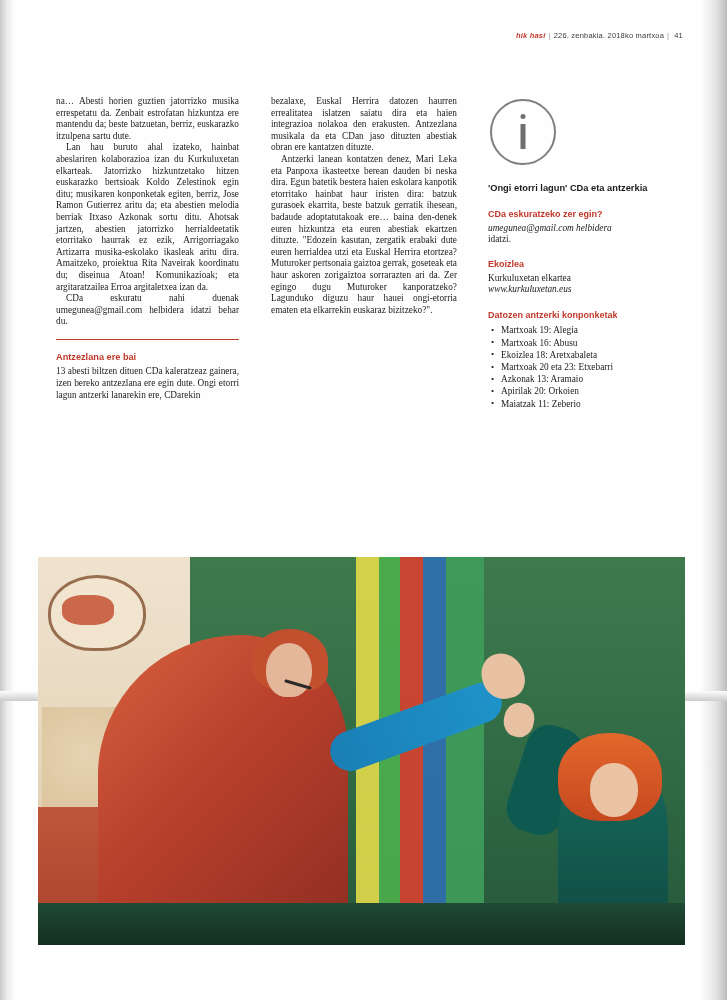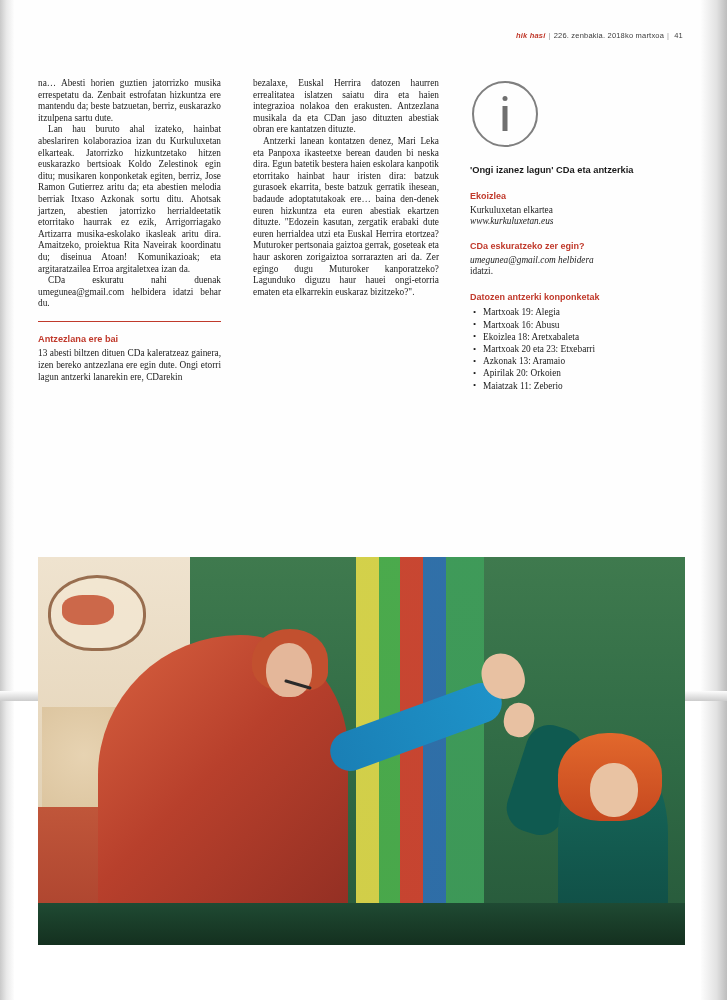--- a/index.html
+++ b/index.html
@@ -66,25 +66,26 @@
     color: #3c3c3c;
   }
   .header .pagenum {
     color: #3c3c3c;
     padding-left: 2px;
   }
 
   
   .col {
     position: absolute;
-    top: 78px;
+    top: 96px;
     font-size: 9.3px;
     line-height: 11.6px;
     text-align: justify;
     color: #1b1b1b;
+    margin-left: 18px;
   }
   .col p {
     margin: 0;
     text-indent: 10px;
   }
   .col p.noindent {
     text-indent: 0;
   }
   .col-1 { left: 38px;  width: 183px; }
   .col-2 { left: 253px; width: 186px; }
@@ -363,32 +364,32 @@
     <p class="noindent">bezalaxe, Euskal Herrira datozen haurren errealitatea islatzen saiatu dira eta haien integrazioa nolakoa den erakusten. Antzezlana musikala da eta CDan jaso dituzten abestiak obran ere kantatzen dituzte.</p>
     <p>Antzerki lanean kontatzen denez, Mari Leka eta Panpoxa ikasteetxe berean dauden bi neska dira. Egun batetik bestera haien eskolara kanpotik etorritako hainbat haur iristen dira: batzuk gurasoek ekarrita, beste batzuk gerratik ihesean, badaude adoptatutakoak ere… baina den-denek euren hizkuntza eta euren abestiak ekartzen dituzte. "Edozein kasutan, zergatik erabaki dute euren herrialdea utzi eta Euskal Herrira etortzea? Muturoker pertsonaia gaiztoa gerrak, goseteak eta haur askoren zorigaiztoa sorrarazten ari da. Zer egingo dugu Muturoker kanporatzeko? Lagunduko diguzu haur hauei ongi-etorria ematen eta elkarrekin euskaraz bizitzeko?".</p>
   </div>
 
   <div class="col col-3">
     <div class="info-circle">
       <span class="i-dot"></span>
       <span class="i-stem"></span>
     </div>
 
-    <div class="box-title">'Ongi izanez lagun' CDa eta antzerkia</div>
+    <div class="box-title">'Ongi etorri lagun' CDa eta antzerkia</div>
+
+    <div class="box-block">
+      <div class="box-sub">CDa eskuratzeko zer egin?</div>
+      <div class="box-line url">umegunea@gmail.com helbidera</div>
+      <div class="box-line">idatzi.</div>
+    </div>
 
     <div class="box-block">
       <div class="box-sub">Ekoizlea</div>
       <div class="box-line">Kurkuluxetan elkartea</div>
       <div class="box-line url">www.kurkuluxetan.eus</div>
-    </div>
-
-    <div class="box-block">
-      <div class="box-sub">CDa eskuratzeko zer egin?</div>
-      <div class="box-line url">umegunea@gmail.com helbidera</div>
-      <div class="box-line">idatzi.</div>
     </div>
 
     <div class="box-block">
       <div class="box-sub">Datozen antzerki konponketak</div>
       <ul class="dates">
         <li>Martxoak 19: Alegia</li>
         <li>Martxoak 16: Abusu</li>
         <li>Ekoizlea 18: Aretxabaleta</li>
         <li>Martxoak 20 eta 23: Etxebarri</li>
         <li>Azkonak 13: Aramaio</li>

